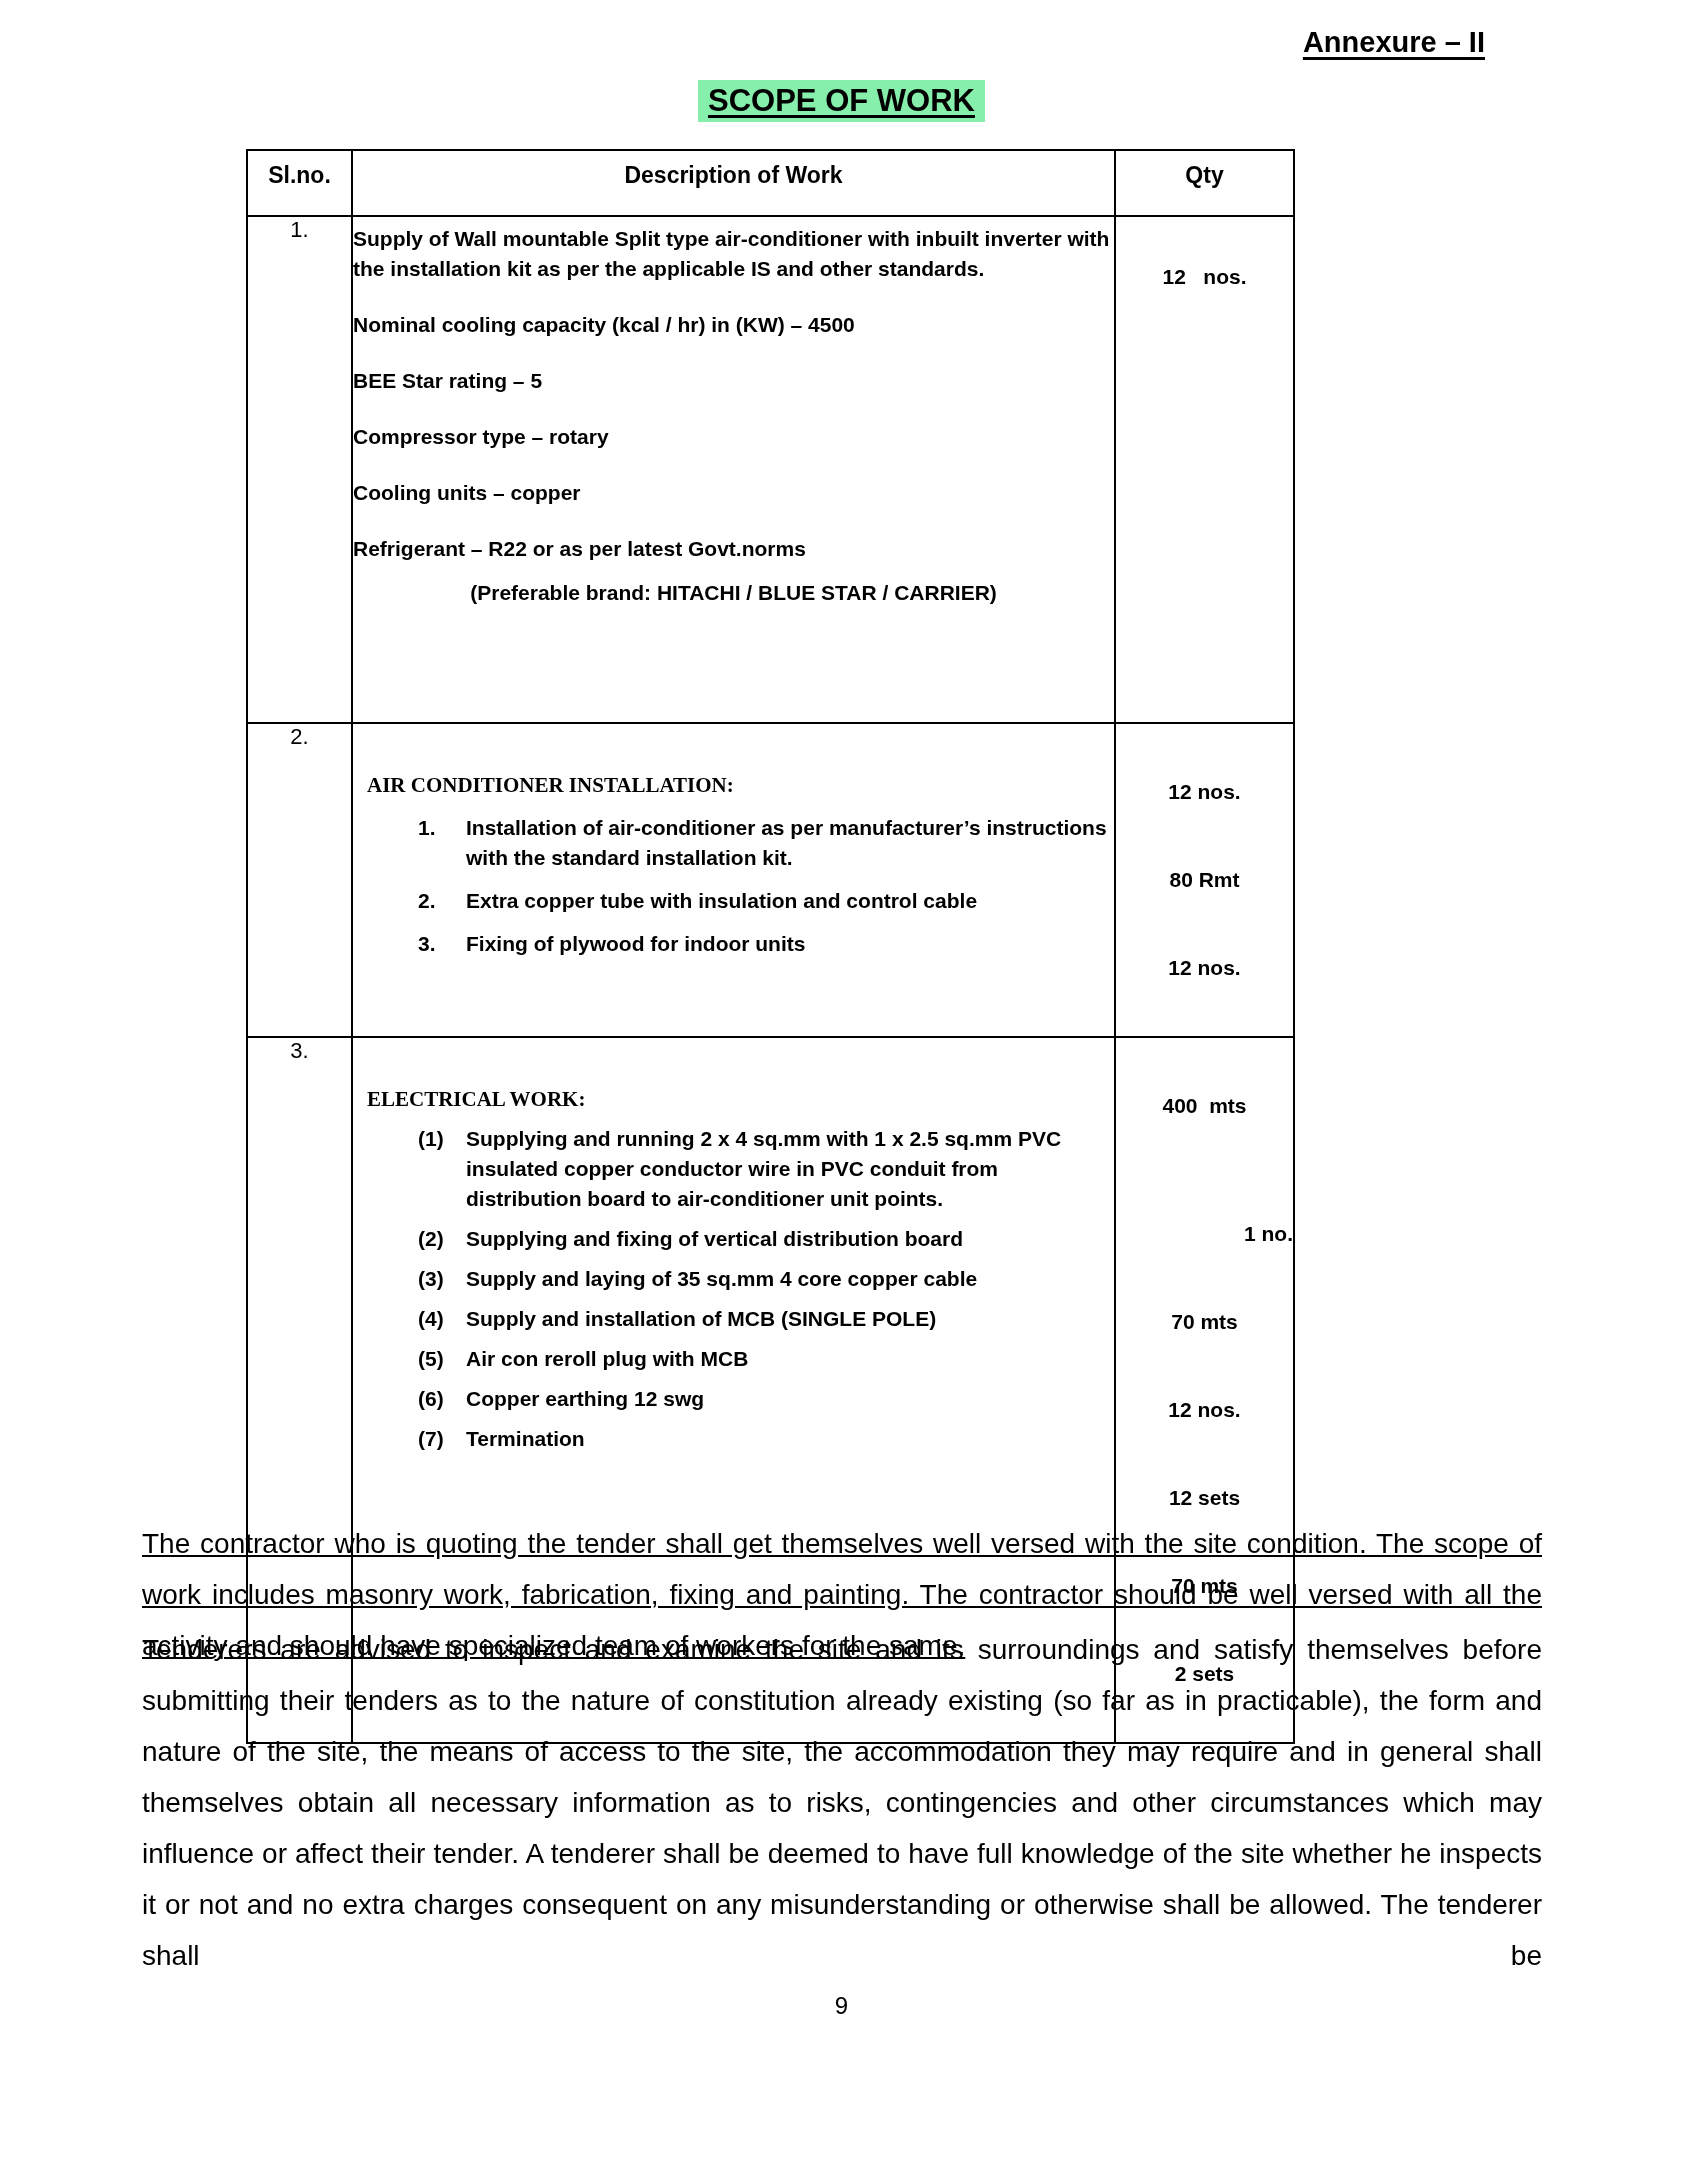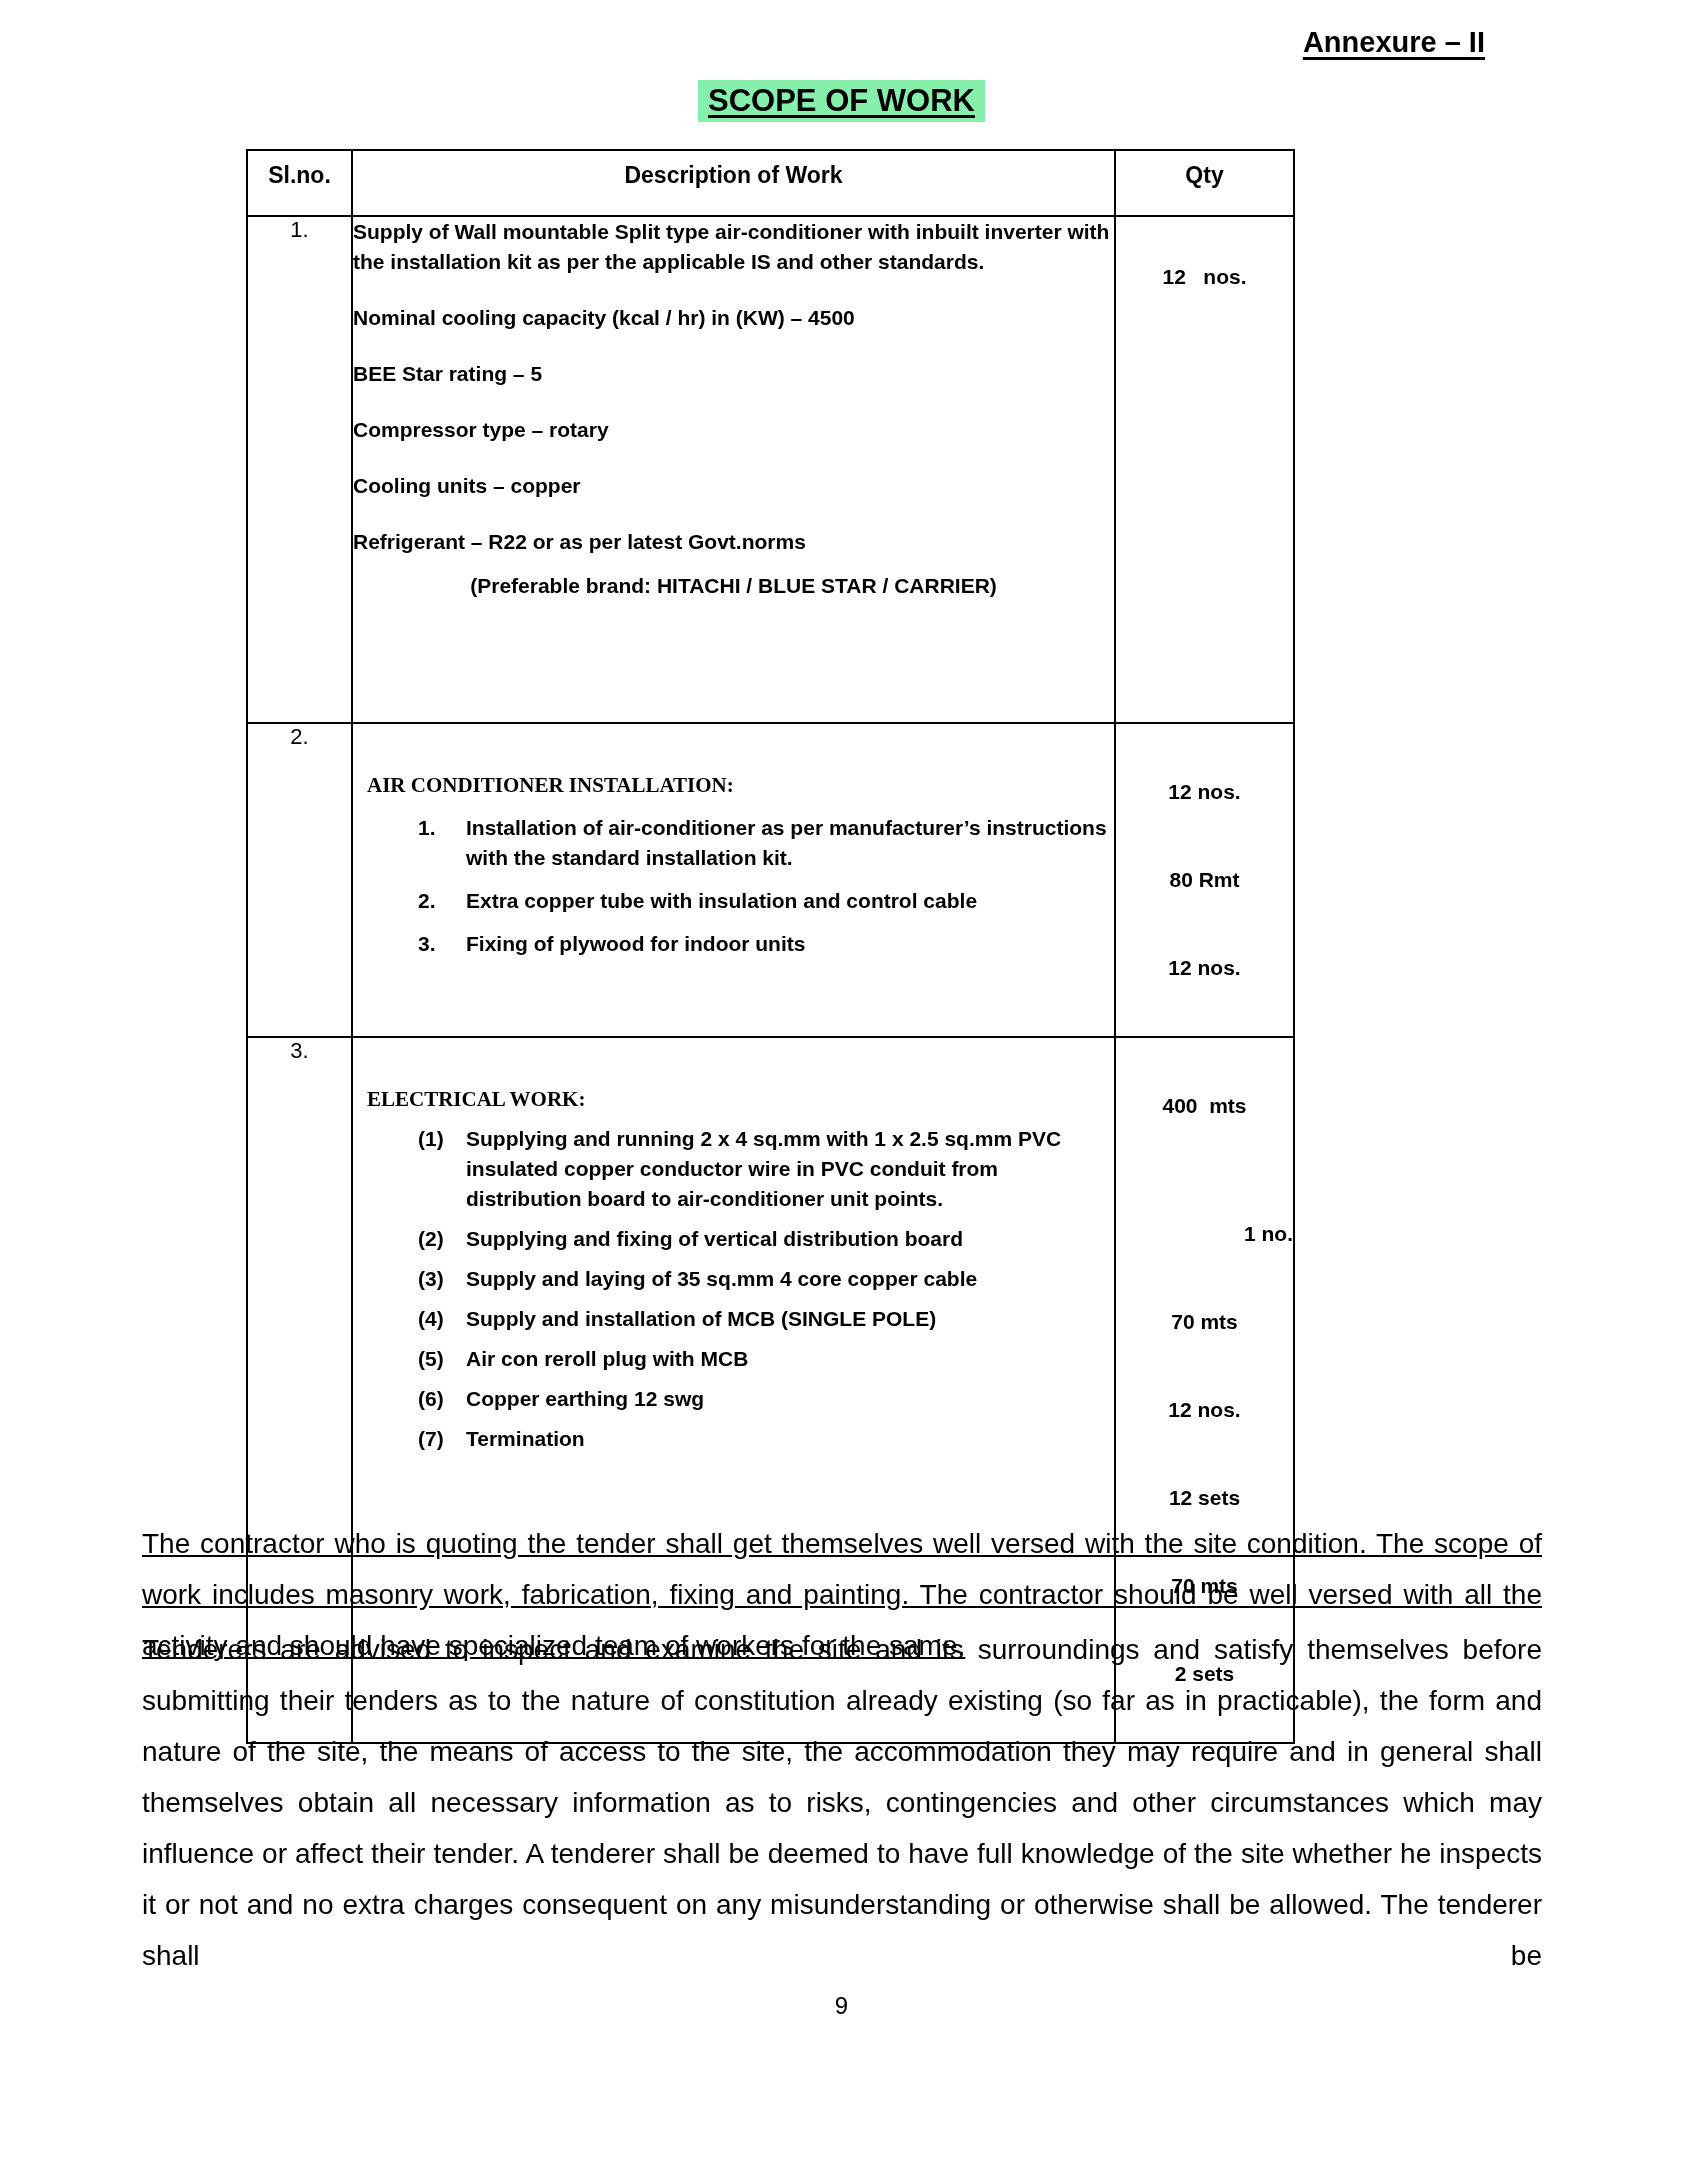--- a/index.html
+++ b/index.html
@@ -31,21 +31,21 @@
   tr.hrow td { height:53px; font-size:23px; text-align:center; padding-top:11px; font-weight:bold; }
   tr.r1 > td { height:505px; }
   tr.r2 > td { height:234px; }
   tr.r3 > td { height:473px; }
 
   td.slno { text-align:center; font-size:22px; padding-top:42px; }
 
   td.desc { font-weight:bold; font-size:21px; }
   td.d1 { padding:57px 27px 0 14px; }
   td.d1 p { margin:26px 0 0 0; line-height:30px; }
-  td.d1 p:first-child { margin-top:0; }
+  td.d1 p:first-child { margin-top:7px; }
   td.d1 p.brand { text-align:center; margin-top:14px; }
 
   td.desc .heading { margin:46px 0 0 14px; line-height:30px;font-family:Liberation Serif, serif; }
   .item { display:flex; line-height:30px; }
   .item .mk { flex:0 0 48px; margin-left:65px; }
   .item .tx { flex:1; }
   td.d2 .item { margin-top:13px; }
   td.d2 .item .tx { }
   td.d3 .item { margin-top:10px; }
   td.d3 .item:first-of-type { margin-top:13px; }

